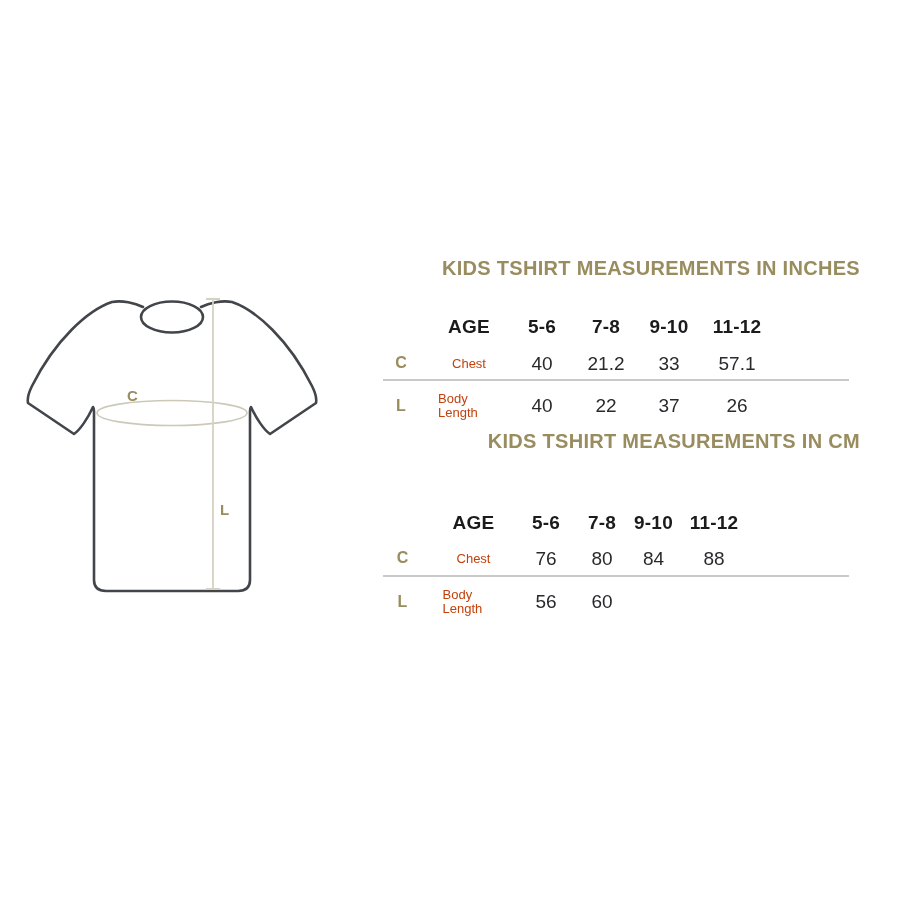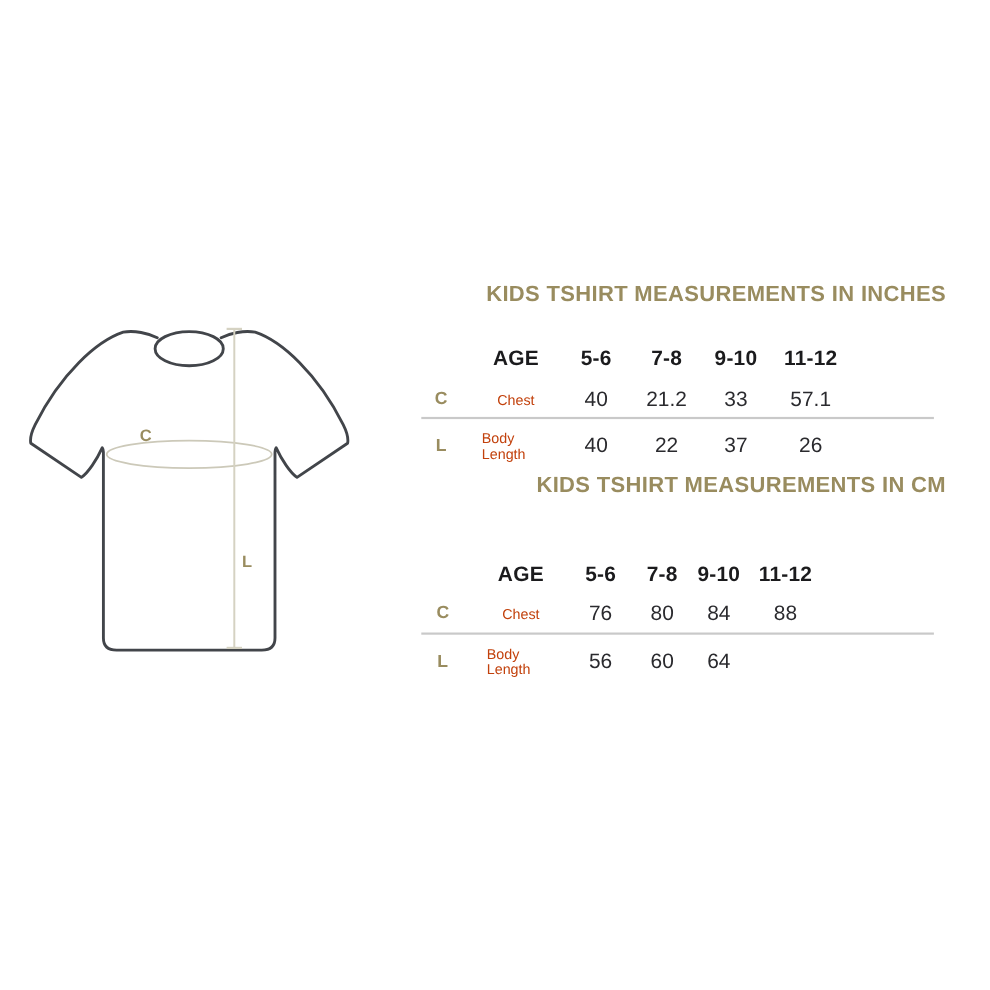--- a/index.html
+++ b/index.html
@@ -133,17 +133,16 @@
     <div class="cell val">80</div>
     <div class="cell val">84</div>
     <div class="cell val">88</div>
 
     <div class="cell rowkey">L</div>
     <div class="cell rowname">
         <span>Body Length</span>
       </div>
     <div class="cell val">56</div>
     <div class="cell val">60</div>
-    <div class="cell val">64</div>
   </div>
   <div class="table-divider divider-cm"></div>
 
 </div>
 
 </body></html>

